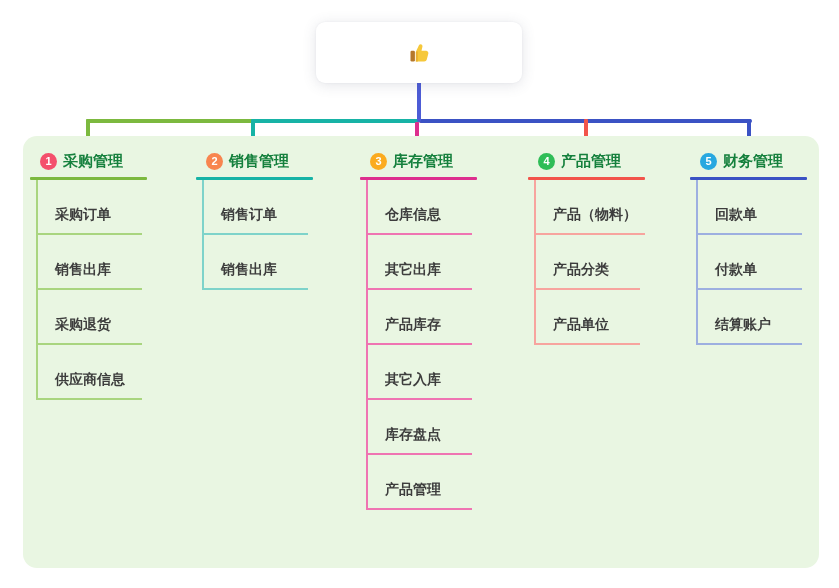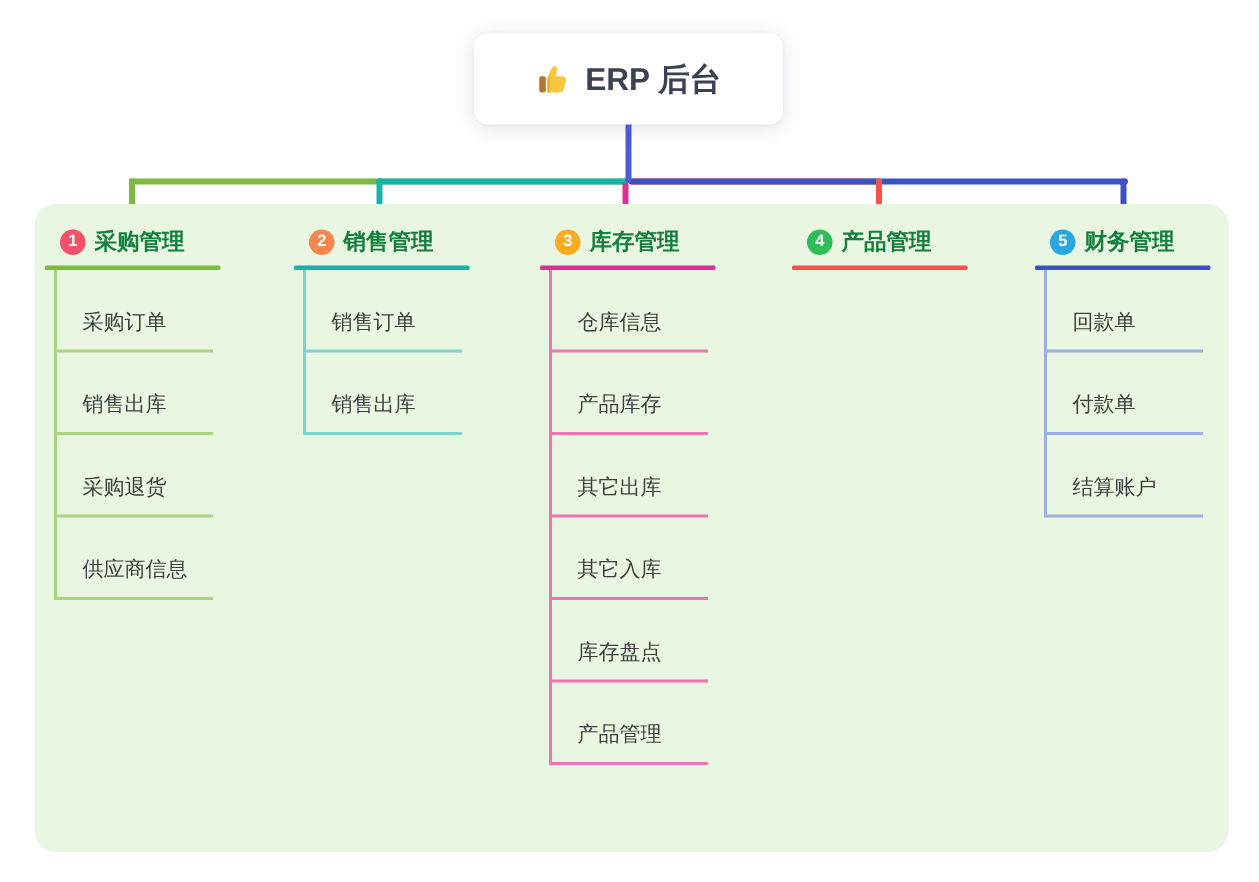--- a/index.html
+++ b/index.html
@@ -55,21 +55,21 @@
   .b-title { font-size:15px; font-weight:600; color:#15803d; white-space:nowrap; }
   .b-underline { width:117px; height:3px; margin-top:3px; background:var(--main); border-radius:1px; }
   .items { margin-left:6px; border-left:2px solid var(--light); width:fit-content; }
   .item {
     box-sizing:border-box;
     height:55px; min-width:104px; width:fit-content;
     display:flex; align-items:flex-end;
     padding:0 8px 0 17px; white-space:nowrap;
     border-bottom:2px solid var(--light);
   }
-  .item span { font-size:14px; color:#3d3d3d; padding-bottom:9px; }
+  .item span { font-size:14px; color:#3d3d3d; padding-bottom:9px;font-weight:bold; }
 </style>
 </head>
 <body style="background: rgb(255, 255, 255);">
 
 <div class="stage">
 
   <div class="seg seg-h1" style="background: rgb(124, 185, 63);"></div>
   <div class="seg seg-h2" style="background: rgb(23, 179, 166);"></div>
   <div class="seg seg-h4" style="background: rgb(242, 84, 75);"></div>
   <div class="seg seg-h5" style="background: rgb(59, 82, 196);"></div>
@@ -81,21 +81,20 @@
   <div class="seg seg-stem" style="background: rgb(77, 92, 214);"></div>
 
   <div class="root-node">
     <span class="root-icon">
       <svg width="23" height="23" viewBox="0 0 24 24">
         <rect x="2.6" y="10.2" width="4.6" height="11.3" rx="1.4" fill="#b5782b"></rect>
         <path d="M8.2 21.5 h8.7 c1.3 0 2.4-.9 2.7-2.1 l1.6-6.1 c.4-1.6-.8-3.1-2.4-3.1 h-4.7 l1-4.5 c.3-1.2-.7-2.4-1.9-2.4 -.8 0-1.5.4-1.8 1.1 l-2.7 5.9 -.5 1 Z" fill="#f6c83b"></path>
         <path d="M8.2 21.5 h2 v-11 l-2 .9 Z" fill="#eab02e"></path>
       </svg>
     </span>
-    <span>ERP 后台</span>
   </div>
 
   <div class="panel" style="background: rgb(233, 246, 226);">
       <div class="branch" style="left: 7px; --main: #7cb93f; --light: #a9d57f; --badge: #f4506c;">
     <div class="b-head">
       <span class="badge">1</span>
       <span class="b-title">采购管理</span>
     </div>
     <div class="b-underline"></div>
     <div class="items">
@@ -132,42 +131,53 @@
     <div class="b-head">
       <span class="badge">3</span>
       <span class="b-title">库存管理</span>
     </div>
     <div class="b-underline"></div>
     <div class="items">
           <div class="item">
             <span>仓库信息</span>
           </div>
           <div class="item">
-            <span>产品库存</span>
+            <span>其它出库</span>
           </div>
           <div class="item">
-            <span>其它出库</span>
+            <span>产品库存</span>
           </div>
           <div class="item">
             <span>其它入库</span>
           </div>
           <div class="item">
             <span>库存盘点</span>
           </div>
           <div class="item">
             <span>产品管理</span>
           </div>
         </div>
   </div>
       <div class="branch" style="left: 505px; --main: #f2544b; --light: #f7a49e; --badge: #2fbd57;">
     <div class="b-head">
       <span class="badge">4</span>
       <span class="b-title">产品管理</span>
     </div>
     <div class="b-underline"></div>
+    <div class="items">
+          <div class="item">
+            <span>产品（物料）</span>
+          </div>
+          <div class="item">
+            <span>产品分类</span>
+          </div>
+          <div class="item">
+            <span>产品单位</span>
+          </div>
+        </div>
   </div>
       <div class="branch" style="left: 667px; --main: #3b52c4; --light: #9dafe0; --badge: #28a8e0;">
     <div class="b-head">
       <span class="badge">5</span>
       <span class="b-title">财务管理</span>
     </div>
     <div class="b-underline"></div>
     <div class="items">
           <div class="item">
             <span>回款单</span>

